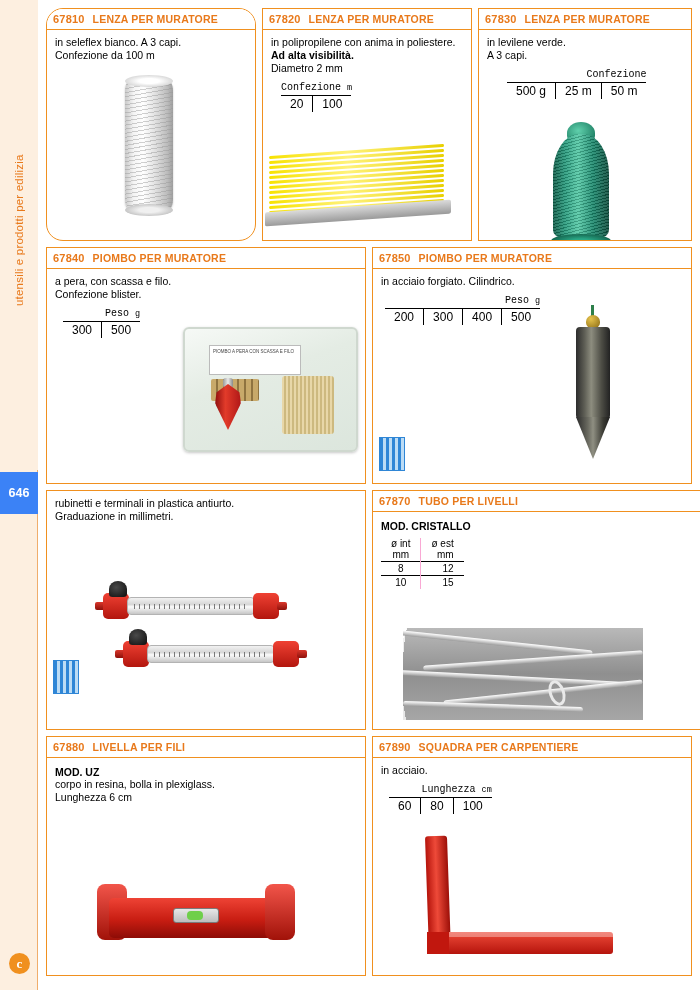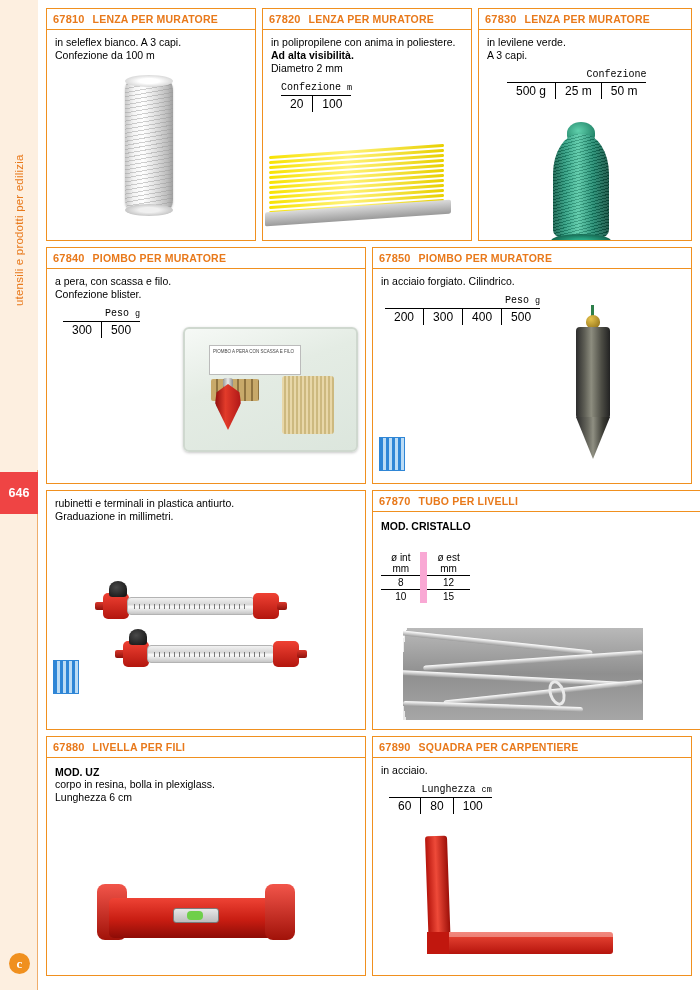--- a/index.html
+++ b/index.html
@@ -35,21 +35,21 @@
     transform: rotate(180deg);
     font-size: 11.5px;
     color: #e8791b;
     letter-spacing: .2px;
     white-space: nowrap;
   }
   .page-num-box {
     position: absolute;
     left: 0; top: 472px;
     width: 38px; height: 42px;
-    background: #ef4444;
+    background: #3b82f6;
     display: flex; align-items: center; justify-content: center;
   }
   .page-num-box span {
     color: #ffffff;
     font-size: 12.5px;
     font-weight: bold;
   }
   .logo-c {
     position: absolute;
     left: 9px; bottom: 16px;
@@ -132,38 +132,38 @@
   .spec table tr { }
   .spec td {
     border-top: 1px solid #000;
     padding: 1px 9px;
     text-align: center;
     white-space: nowrap;
   }
   .spec td + td { border-left: 1px solid #000; }
 
   .spec2 {
-    margin-top: 20px;
+    margin-top: 6px;
     display: inline-block;
     font-size: 10px;
   }
   .spec2 table { border-collapse: collapse; font-size: 10px; }
   .spec2 th {
     font-weight: normal;
     font-size: 10px;
     padding: 0 10px 1px 10px;
     text-align: center;
     line-height: 11px;
   }
   .spec2 td {
     border-top: 1px solid #000;
     padding: 1px 10px;
     text-align: center;
   }
-  .spec2 td + td, .spec2 th + th { border-left: 7px solid #f9a8d4; }
+  .spec2 td + td, .spec2 th + th { border-left: 1px solid #f9a8d4; text-align: right; }
 
   .mod {
     font-size: 10.5px;
     margin-top: 2px;
   }
   .mod b { font-weight: bold; }
 
   
   .blue-badge {
     position: absolute;
@@ -460,21 +460,21 @@
   <div class="sidebar-rail-top"></div>
   <div class="sidebar-text">utensili e prodotti per edilizia</div>
   <div class="page-num-box">
     <span>646</span>
   </div>
   <div class="logo-c">c</div>
 </div>
 
 <div class="content">
 
-  <div class="card" style="left:0; top:0; width:210px; height:233px;">
+  <div class="card" style="left:0; top:0; width:210px; height:233px;border-radius:17px;">
     <div class="card-header">
       <span class="code">67810</span>
       <span class="title">LENZA PER MURATORE</span>
     </div>
     <div class="card-body">
       <div class="desc">in seleflex bianco. A 3 capi.
 Confezione da 100 m</div>
       <div class="img" style="left:78px; top:50px;">
         <div class="roll-white">
             <div class="roll-cap"></div>

